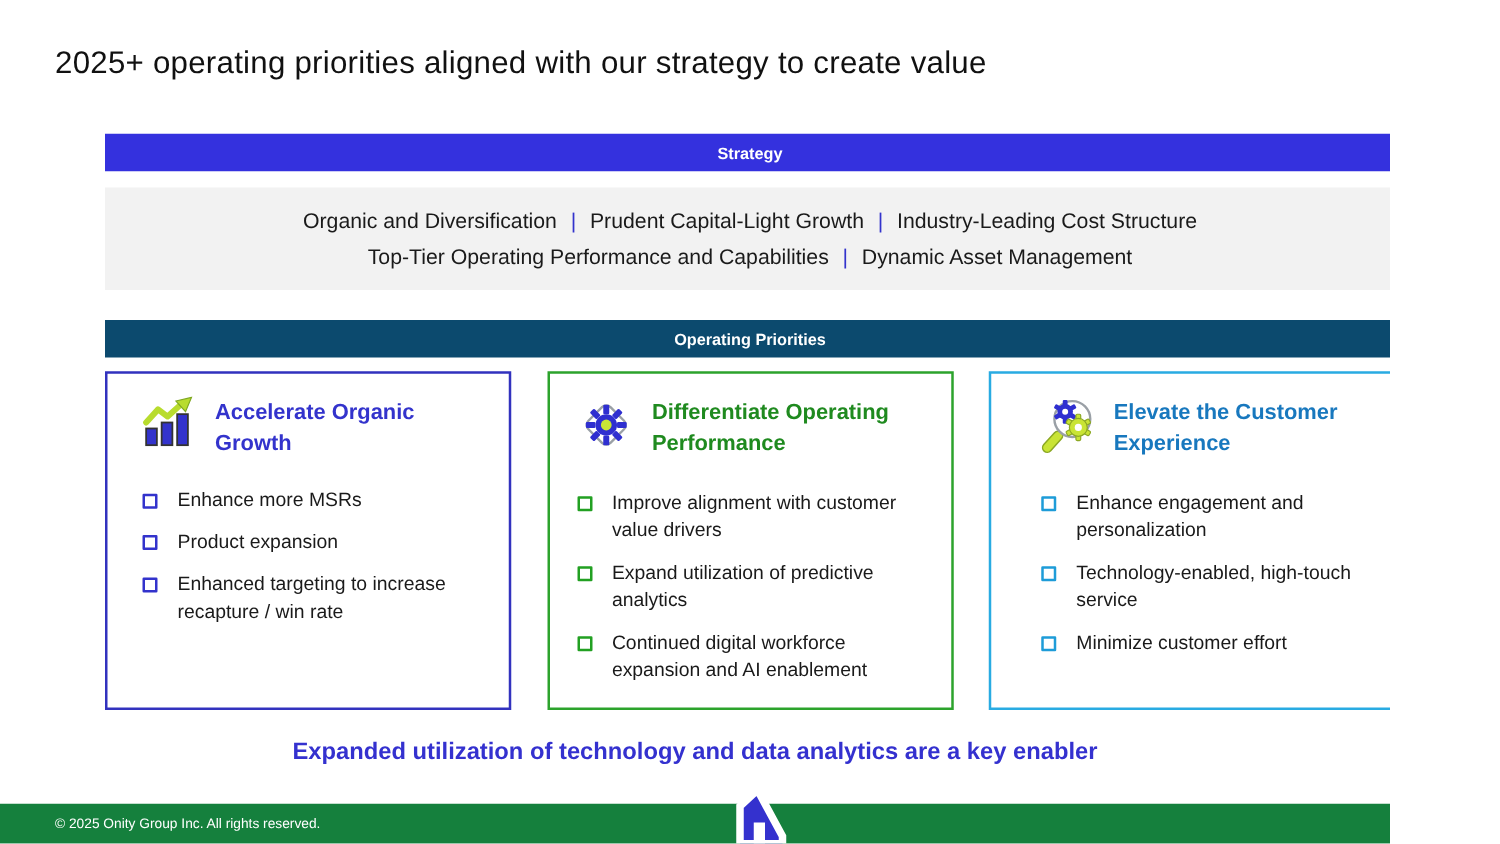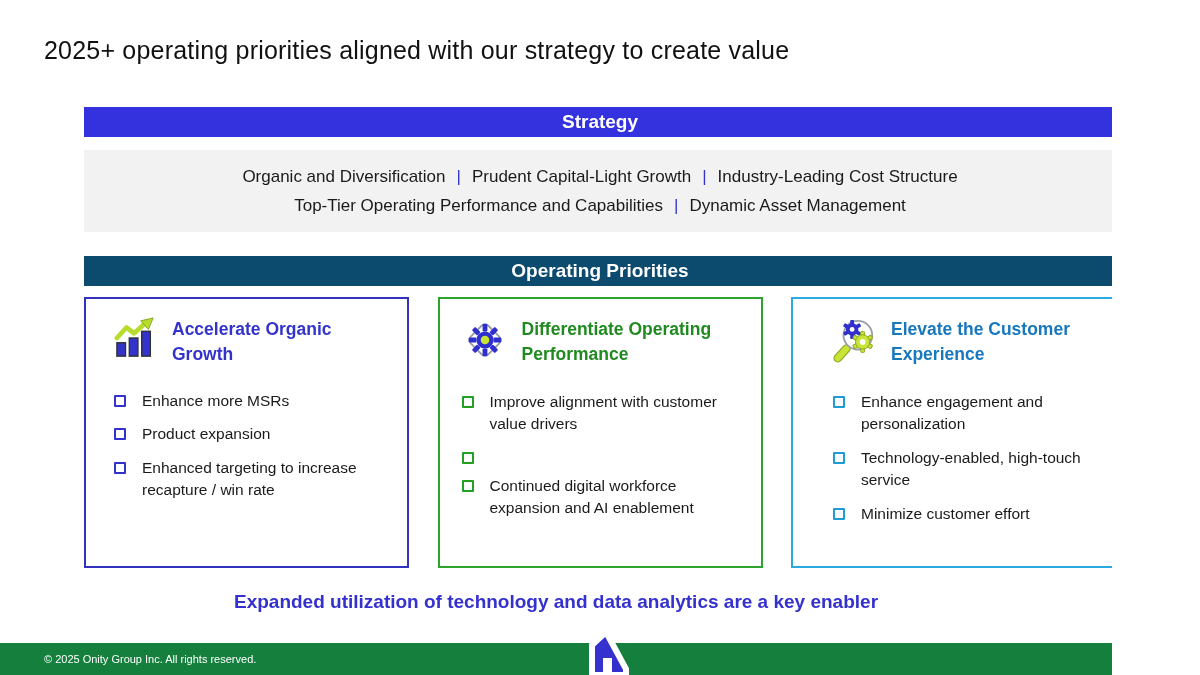--- a/index.html
+++ b/index.html
@@ -7,21 +7,21 @@
     position:relative;width:1112px;height:675px;background:#ffffff;
     font-family:"Liberation Sans",sans-serif;overflow:hidden;
   }
   .title{
     position:absolute;left:44px;top:36px;margin:0;
     font-size:25px;font-weight:400;color:#111111;letter-spacing:.2px;
   }
   .banner{
     position:absolute;left:84px;width:1032px;height:30px;
     display:flex;align-items:center;justify-content:center;
-    color:#ffffff;font-weight:bold;font-size:19px;
+    color:#ffffff;font-weight:bold;font-size:13px;
   }
   .strategy-banner{top:107px;background:#3431DE;}
   .op-banner{top:256px;background:#0c4a6e;}
   .strategy-box{
     position:absolute;left:84px;top:150px;width:1032px;height:82px;
     background:#F2F2F2;display:flex;flex-direction:column;
     align-items:center;justify-content:center;gap:9px;
     font-size:17px;color:#1A1A1A;
   }
   .strategy-line{white-space:nowrap;}
@@ -135,20 +135,21 @@
         </span>
         <h2 class="card-title">Differentiate Operating Performance</h2>
       </div>
       <ul class="card-list">
         <li>
             <span class="bullet"></span>
             <span class="li-text">Improve alignment with customer value drivers</span>
           </li>
         <li>
             <span class="bullet"></span>
+            <span class="li-text">Expand utilization of predictive analytics</span>
           </li>
         <li>
             <span class="bullet"></span>
             <span class="li-text">Continued digital workforce expansion and AI enablement</span>
           </li>
       </ul>
     </div>
 
     <div class="card card-3">
       <div class="card-header">

